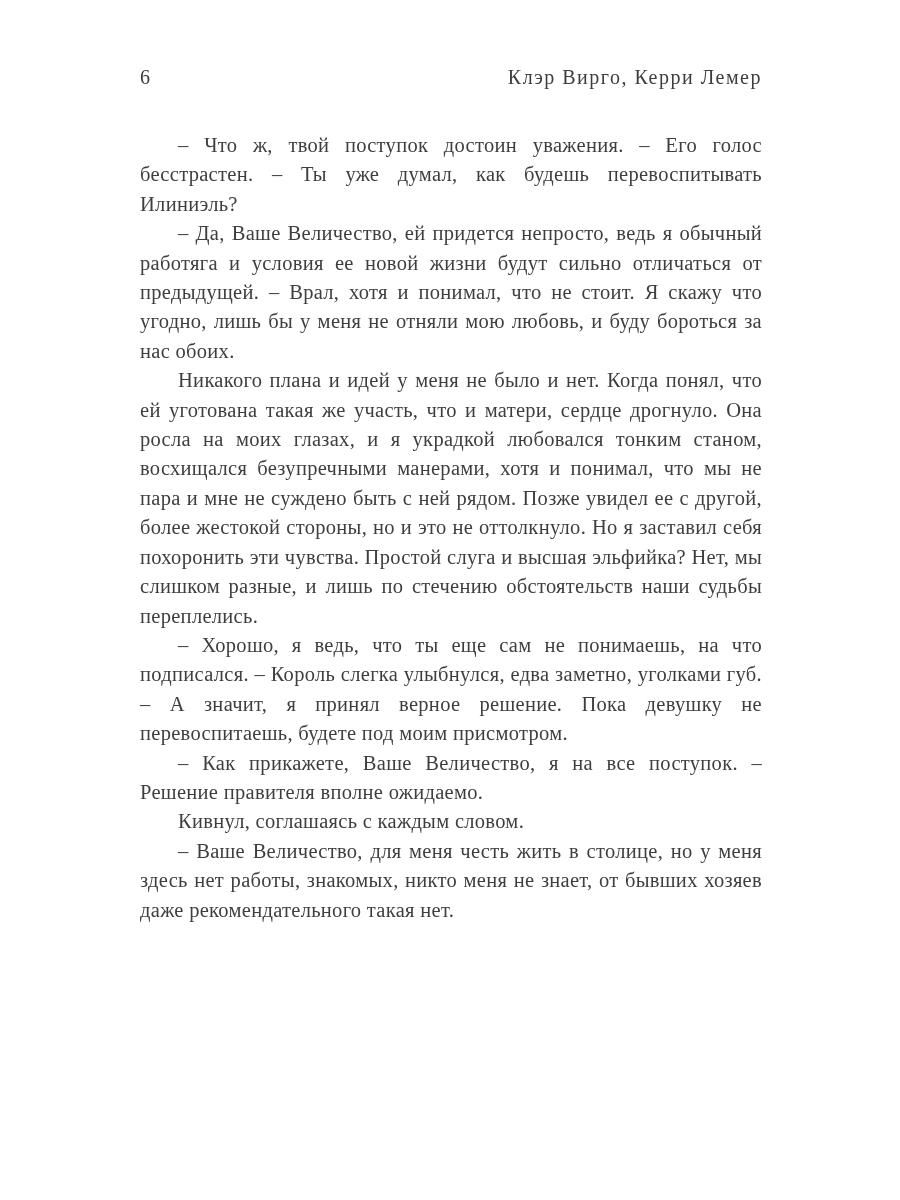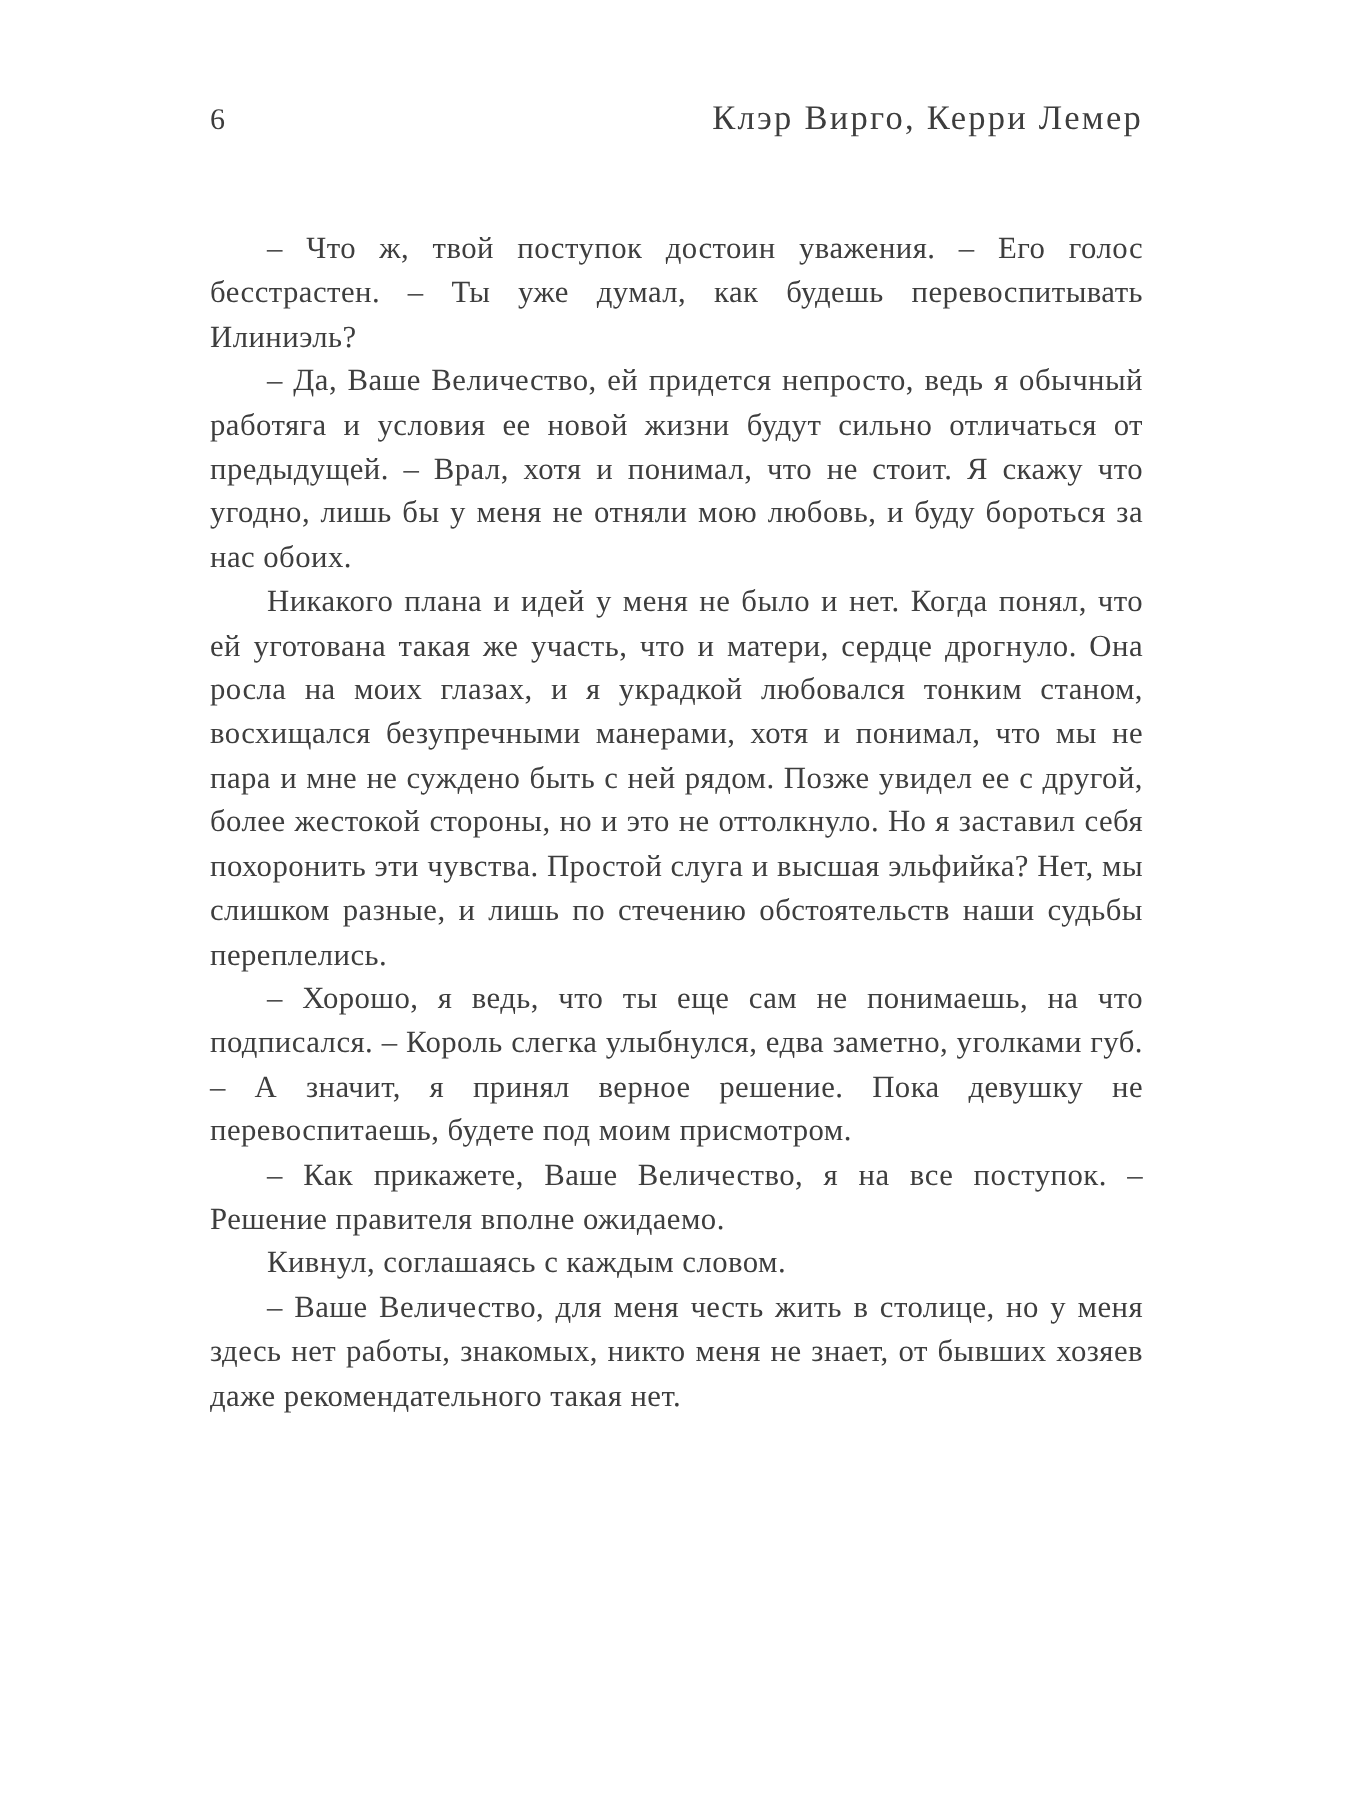--- a/index.html
+++ b/index.html
@@ -26,24 +26,24 @@
     align-items: baseline;
     color: #3d3d3d;
     font-size: 20px;
     letter-spacing: 1.5px;
   }
   .page-number {
     font-size: 20px;
     letter-spacing: 0;
   }
   .header-authors {
-    font-size: 23px;
+    font-size: 20px;
   }
   .body-text {
-    margin-top: 60px;
+    margin-top: 42px;
     color: #3e3e3e;
     font-size: 20.5px;
     line-height: 29.4px;
     text-align: justify;
     letter-spacing: 0.3px;
   }
   .body-text p {
     margin: 0;
     padding: 0;
     text-indent: 38px;

